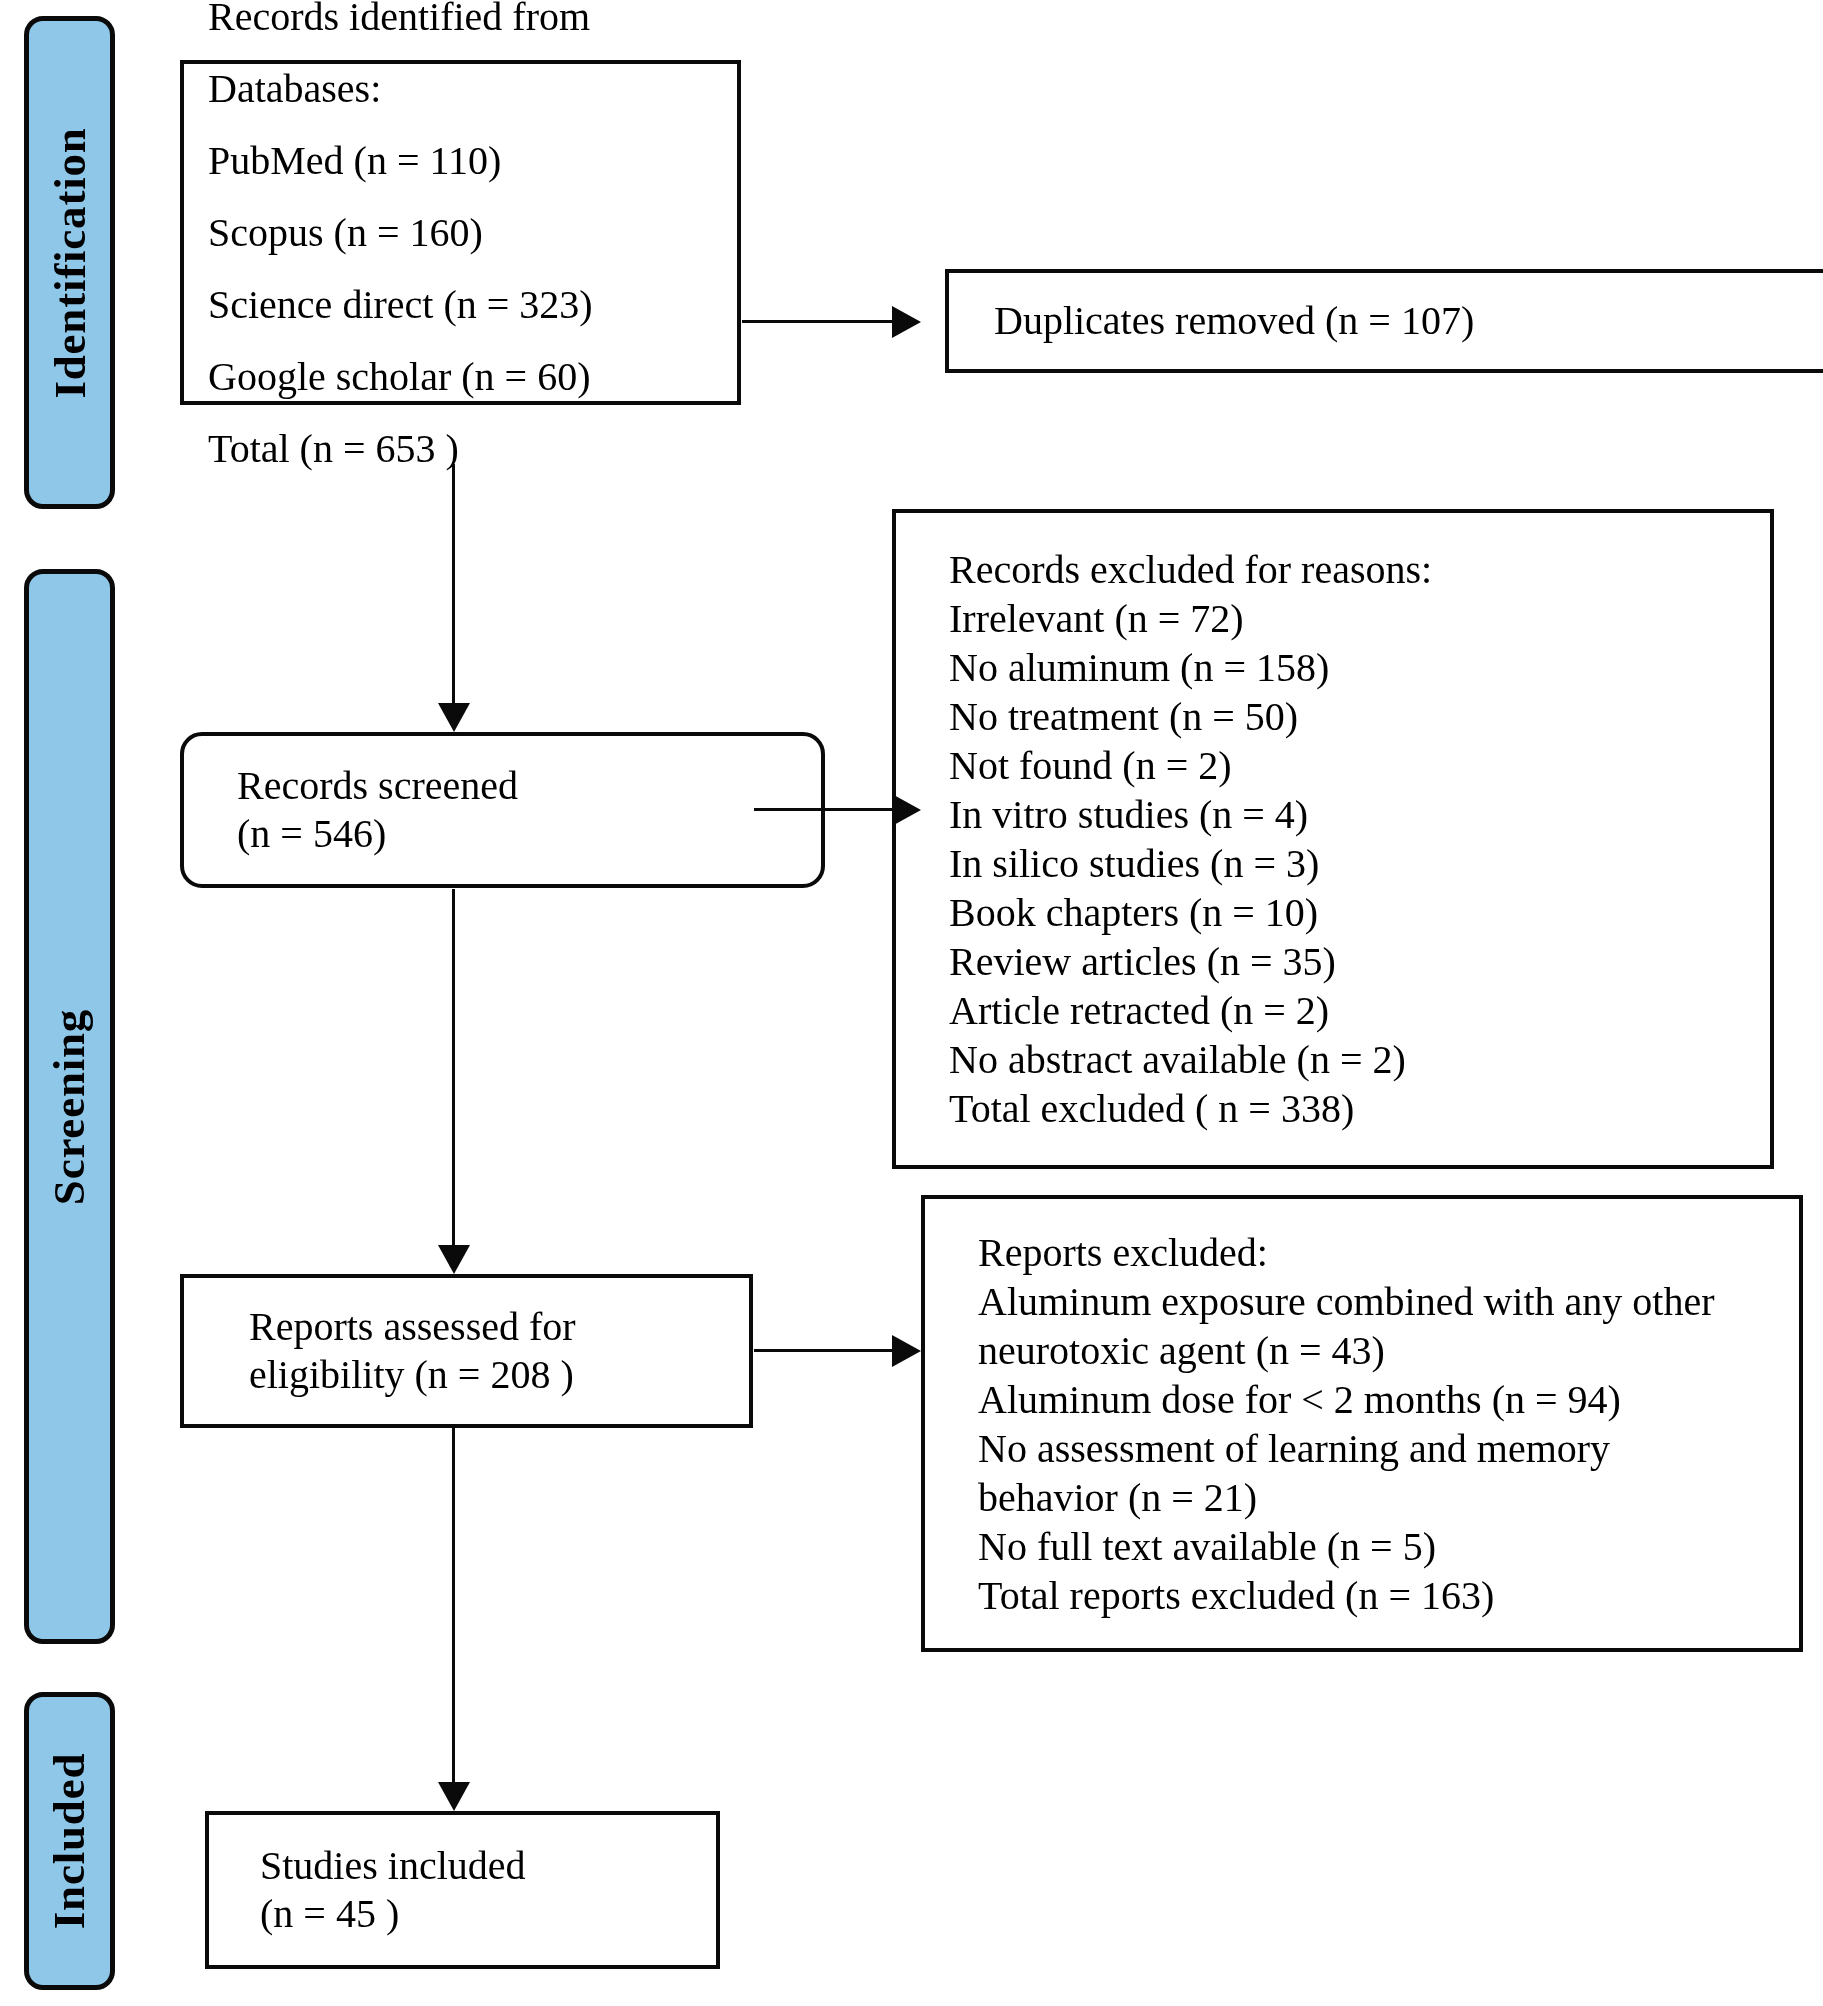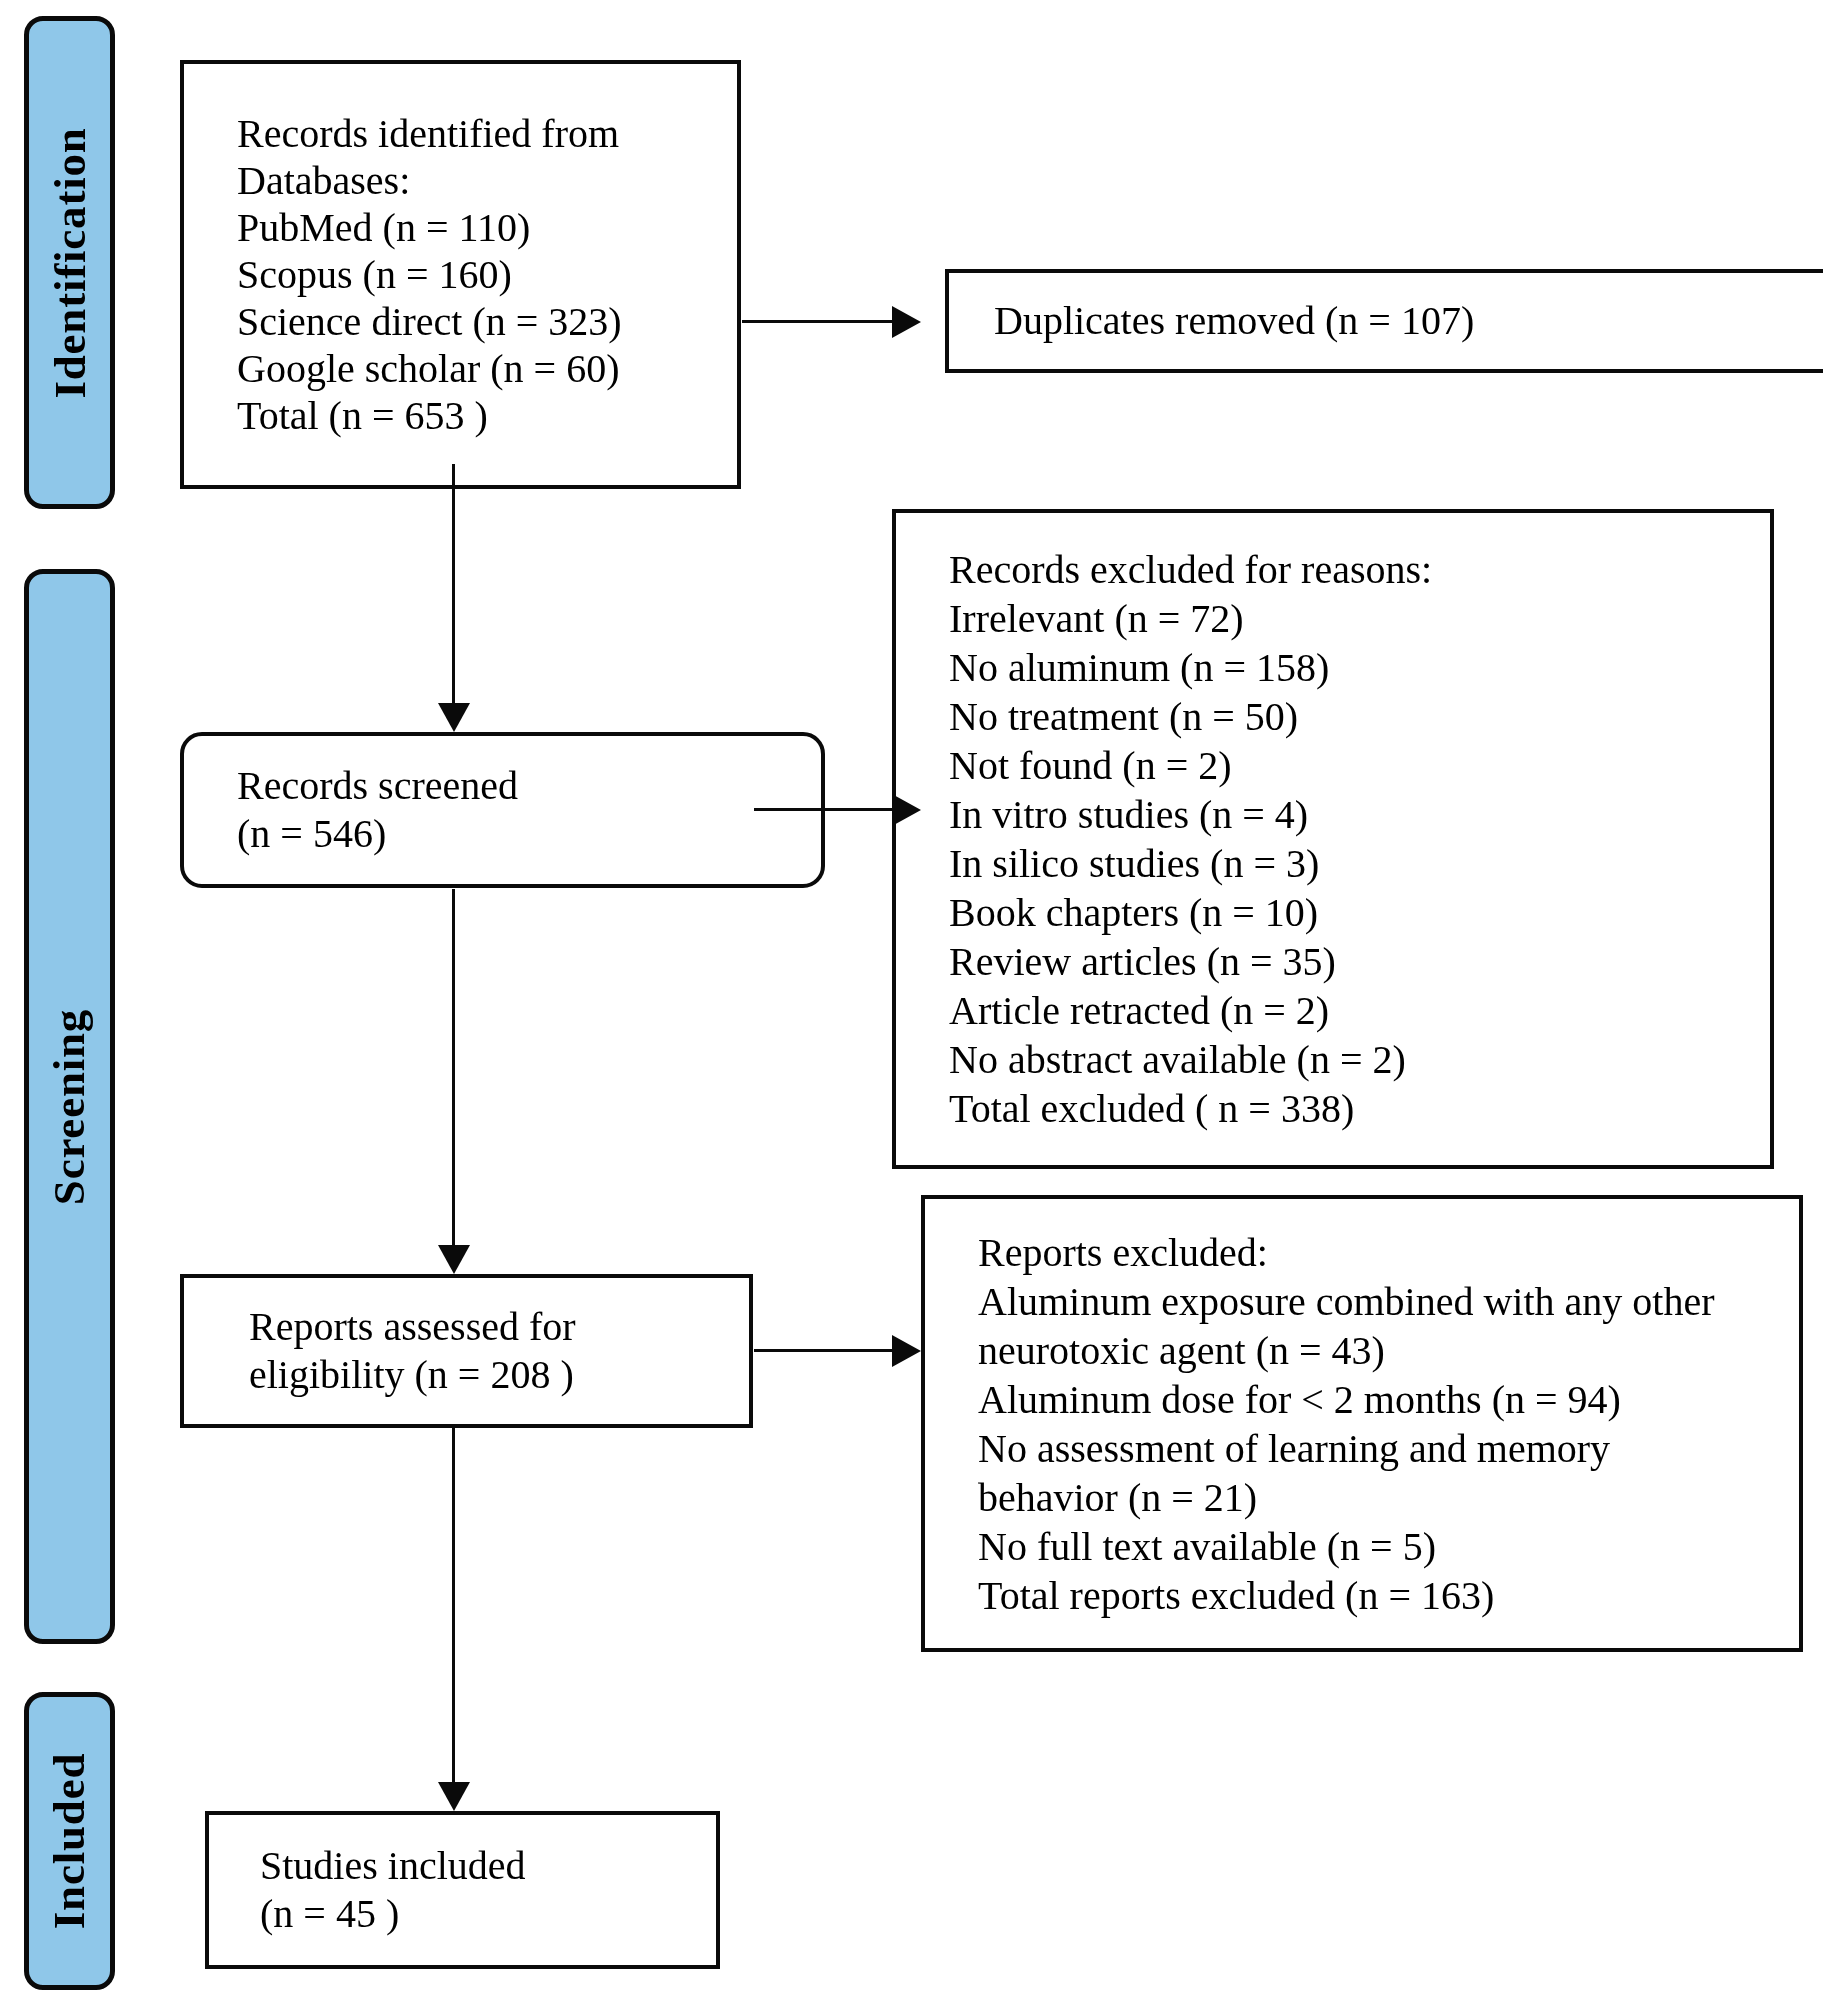--- a/index.html
+++ b/index.html
@@ -48,21 +48,21 @@
     box-sizing: border-box;
     display: flex;
     flex-direction: column;
     justify-content: center;
     align-items: flex-start;
     font-size: 40px;
     line-height: 48px;
   }
   .fbox .line { white-space: nowrap; }
 
-  #box-identified { left: 180px;  top: 60px;   width: 561px;  height: 429px; padding-left: 53px; line-height: 47px; }
+  #box-identified { left: 180px;  top: 60px;   width: 561px;  height: 345px; padding-left: 24px; line-height: 47px; gap: 25px; }
   #box-screened   { left: 180px;  top: 732px;  width: 645px;  height: 156px; padding-left: 53px; border-radius: 22px; }
   #box-assessed   { left: 180px;  top: 1274px; width: 573px;  height: 154px; padding-left: 65px; }
   #box-included   { left: 205px;  top: 1811px; width: 515px;  height: 158px; padding-left: 51px; }
 
   #box-duplicates       { left: 921px; top: 269px;  width: 1036px; height: 104px; padding-left: 45px; margin-left: 24px; }
   #box-records-excluded { left: 892px; top: 509px;  width: 882px; height: 660px; padding-left: 53px; line-height: 49px; }
   #box-reports-excluded { left: 921px; top: 1195px; width: 882px; height: 457px; padding-left: 53px; line-height: 49px; }
 
   
   .hline {

